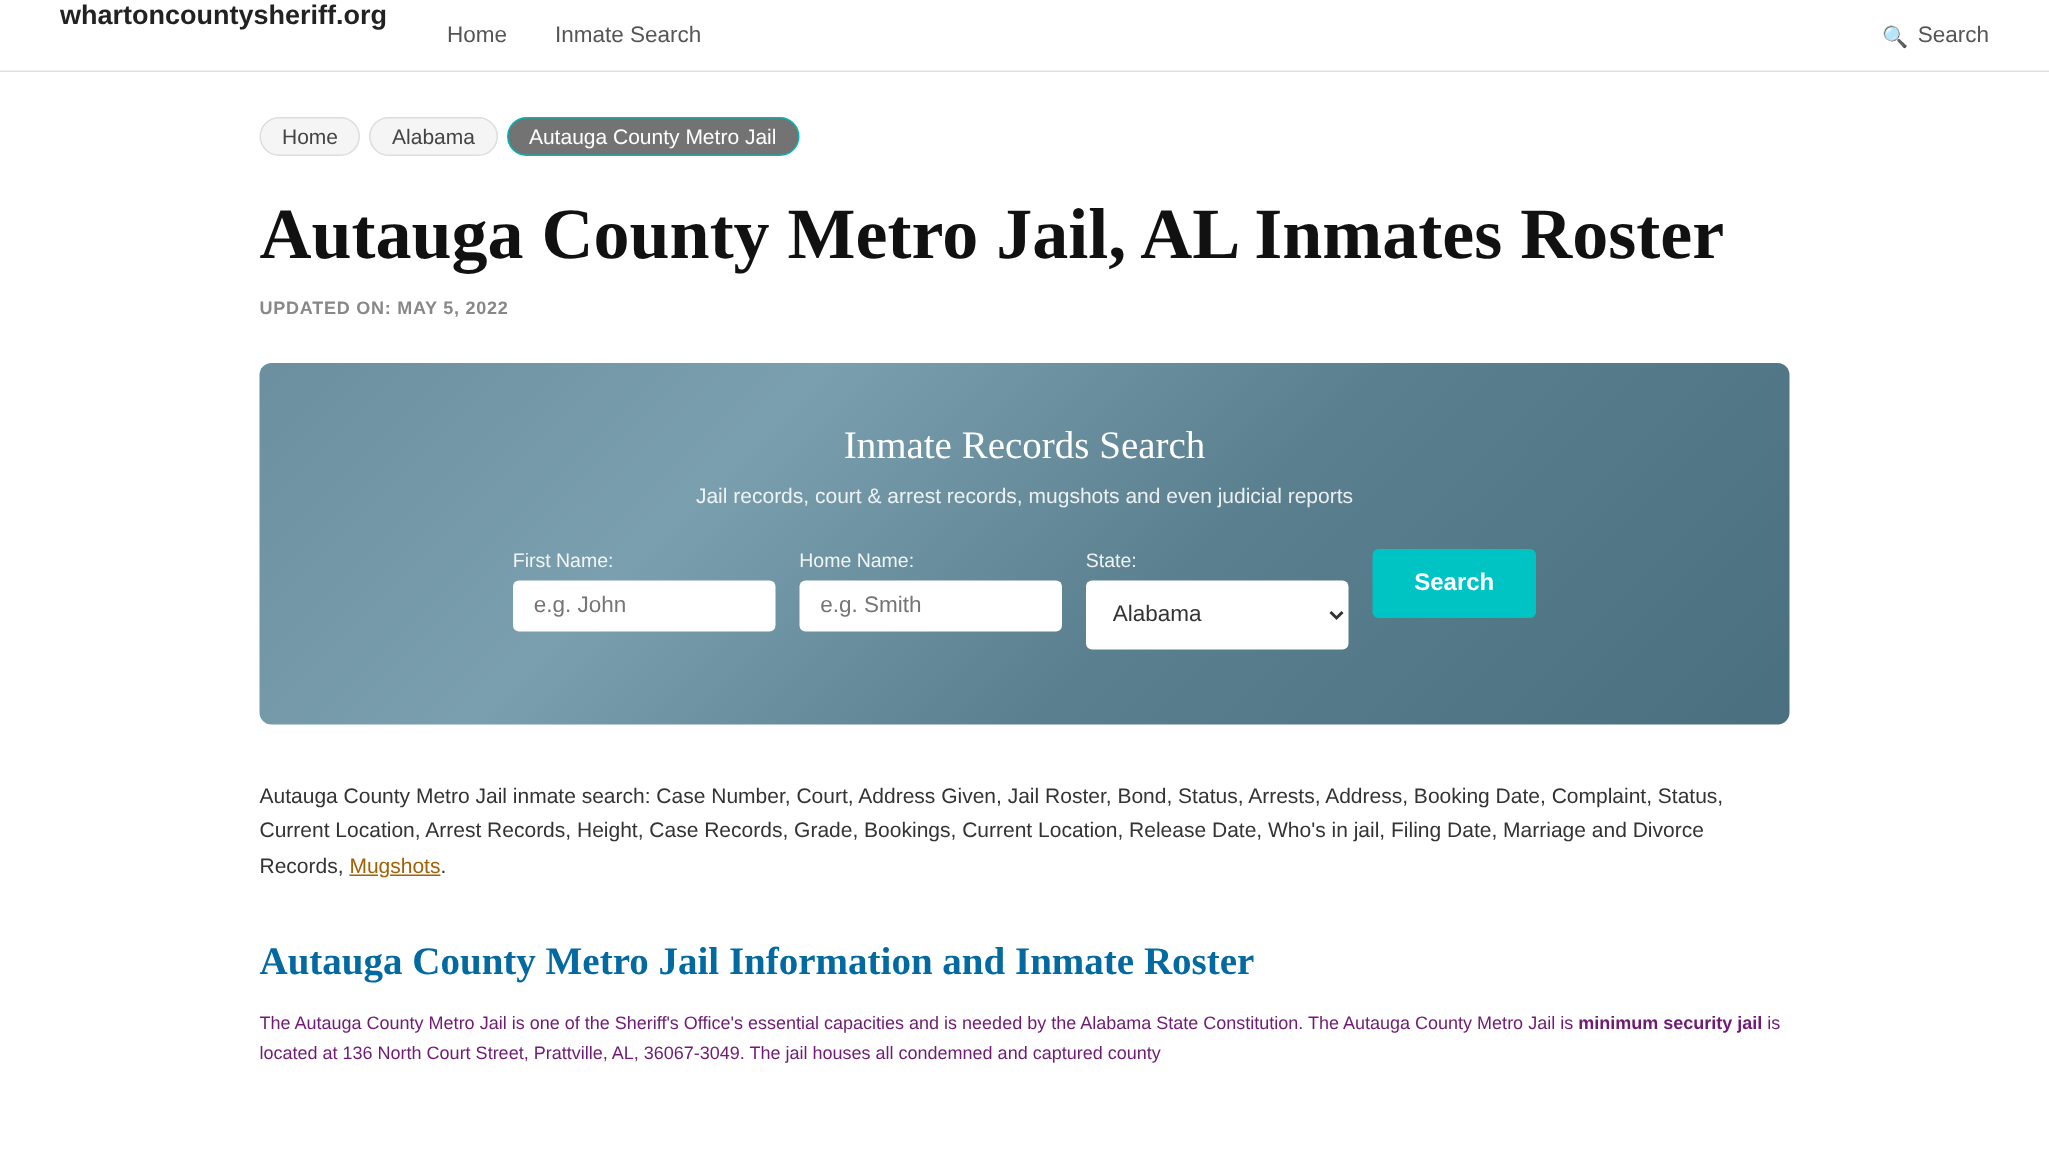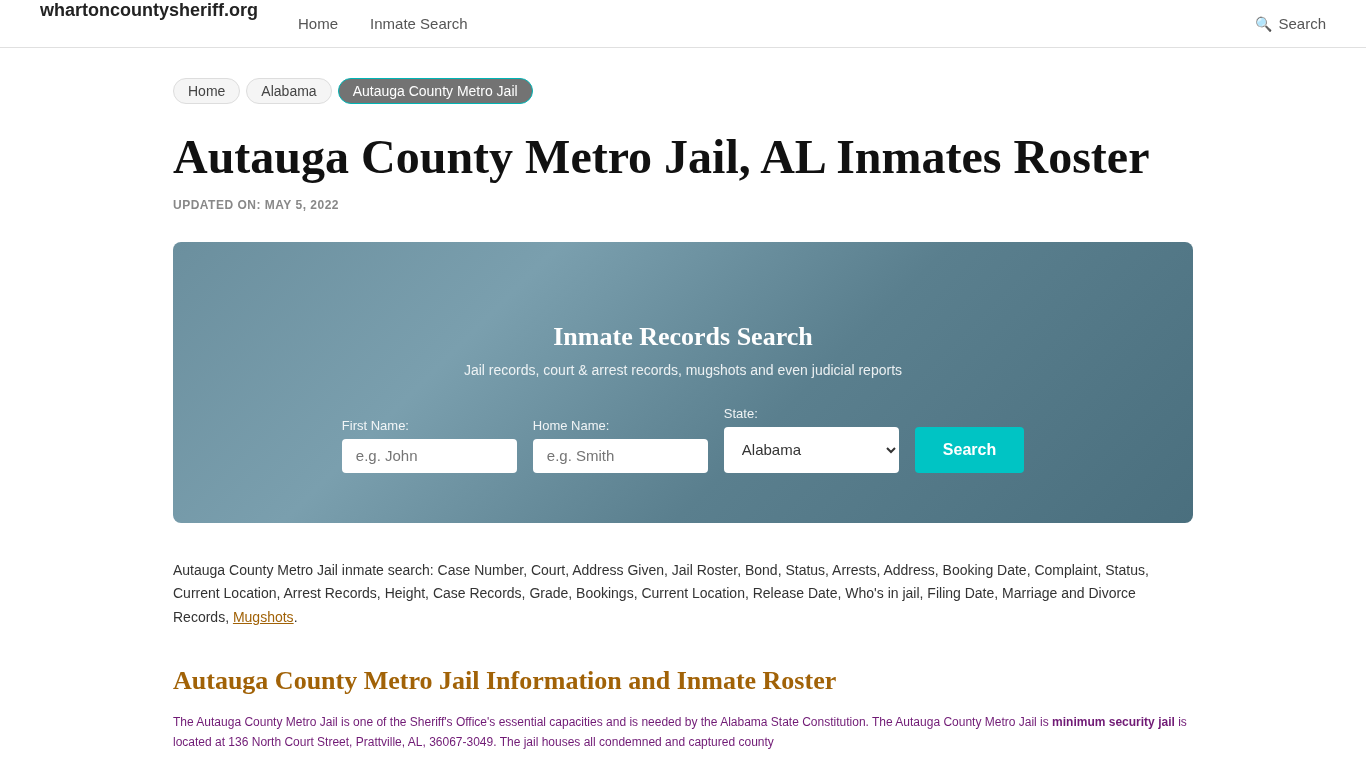--- a/index.html
+++ b/index.html
@@ -103,34 +103,32 @@
     .search-widget {
       background: linear-gradient(135deg, #6b8f9e 0%, #7a9fae 30%, #5a7f8e 60%, #4a6f7e 100%);
       border-radius: 8px;
       padding: 40px 60px 50px;
       margin-bottom: 36px;
       text-align: center;
     }
     .search-widget-title {
       font-family: Georgia, serif;
       font-size: 26px;
-      font-weight: bold;
+      font-weight: normal;
       color: #fff;
       margin-bottom: 10px;
-      margin-top: 40px;
     }
     .search-widget-subtitle {
       font-family: Arial, sans-serif;
       font-size: 14px;
       color: rgba(255,255,255,0.88);
       margin-bottom: 28px;
     }
     .search-form {
       display: flex;
-      align-items: flex-end;
       justify-content: center;
       gap: 16px;
       flex-wrap: wrap;
     }
     .form-group {
       display: flex;
       flex-direction: column;
       align-items: flex-start;
       gap: 6px;
     }
@@ -190,21 +188,21 @@
     .description-text a {
       color: #a16207;
       text-decoration: underline;
     }
 
     
     .section-title {
       font-family: Georgia, serif;
       font-size: 26px;
       font-weight: 900;
-      color: #a16207;
+      color: #0369a1;
       margin-bottom: 16px;
     }
 
     
     .section-body {
       font-family: Arial, sans-serif;
       font-size: 12px;
       color: #701a75;
       line-height: 1.7;
     }

